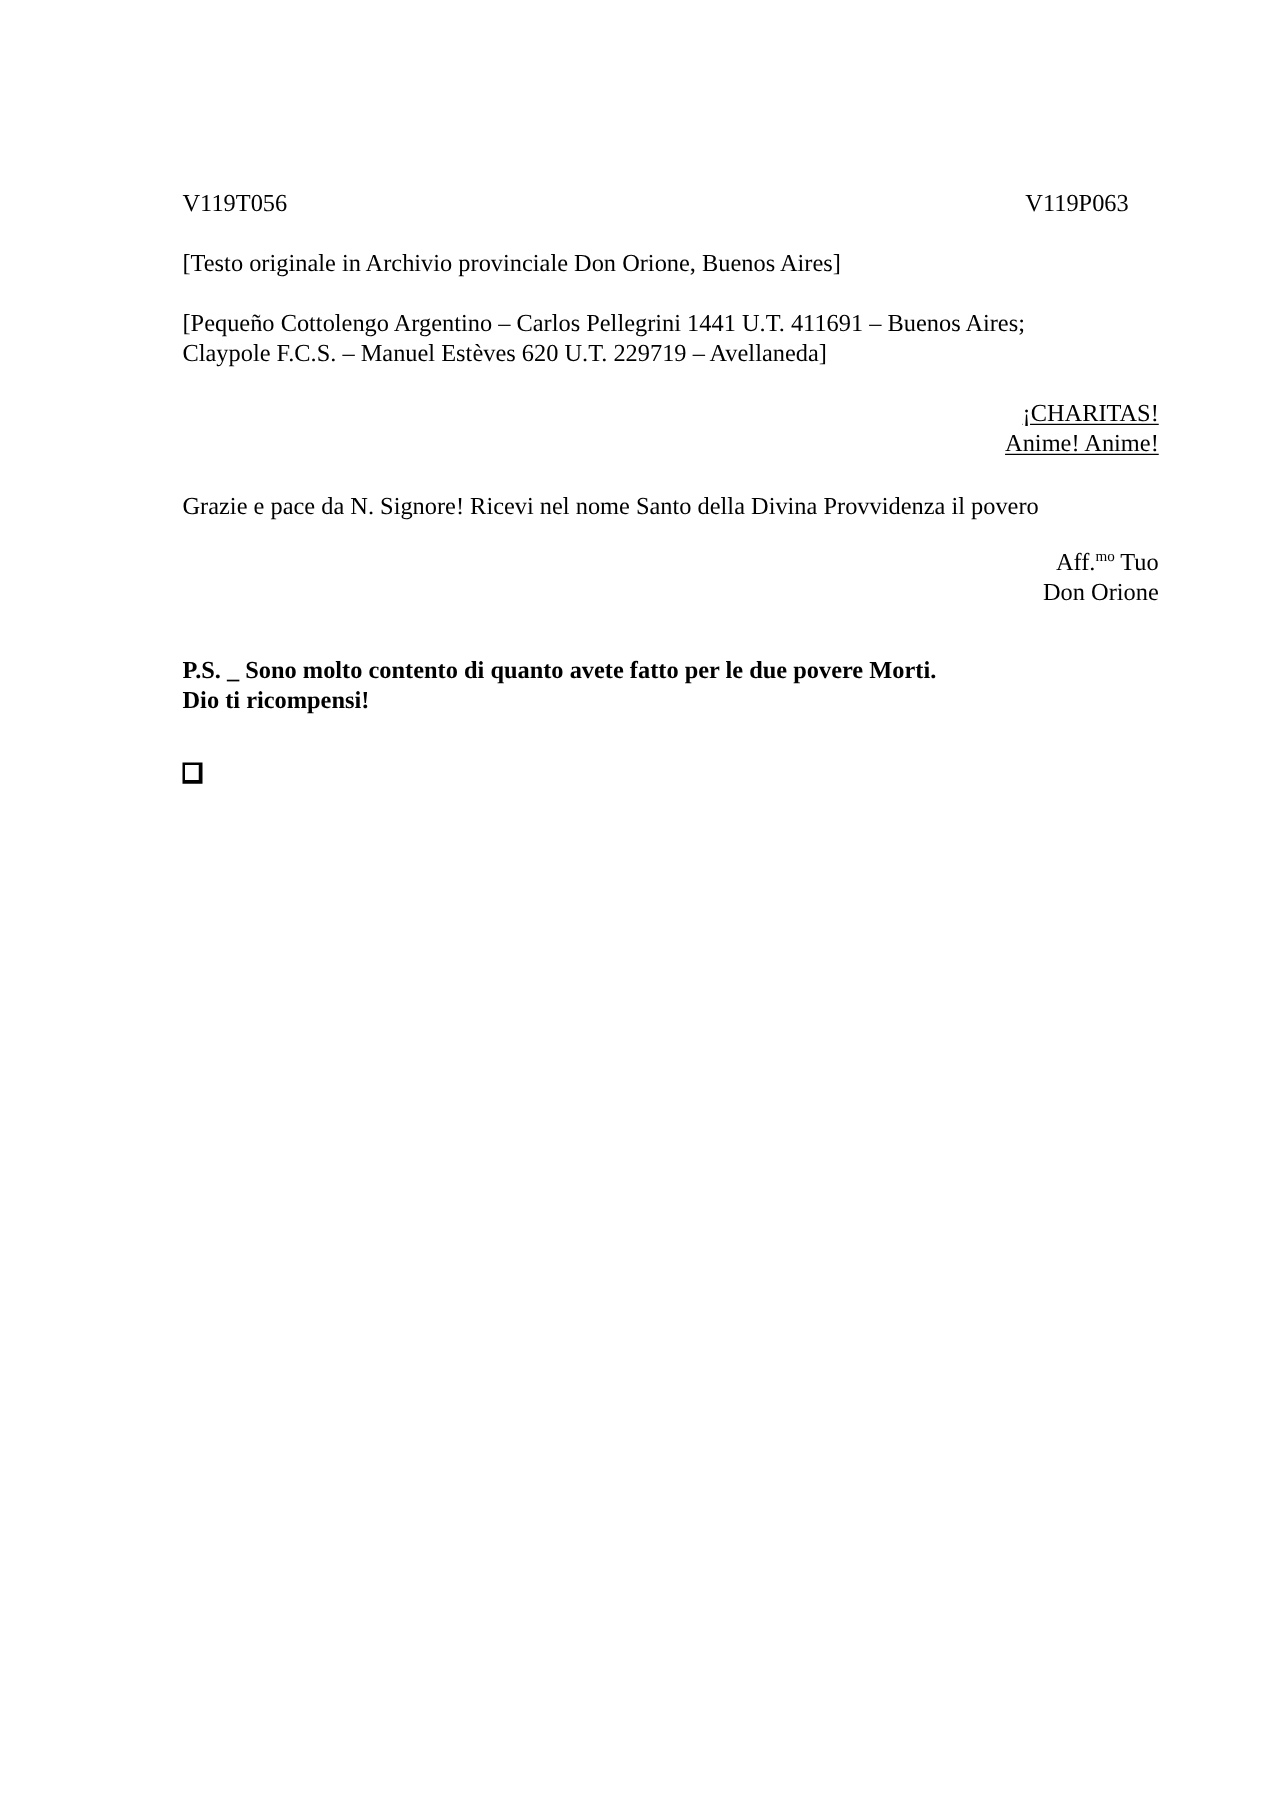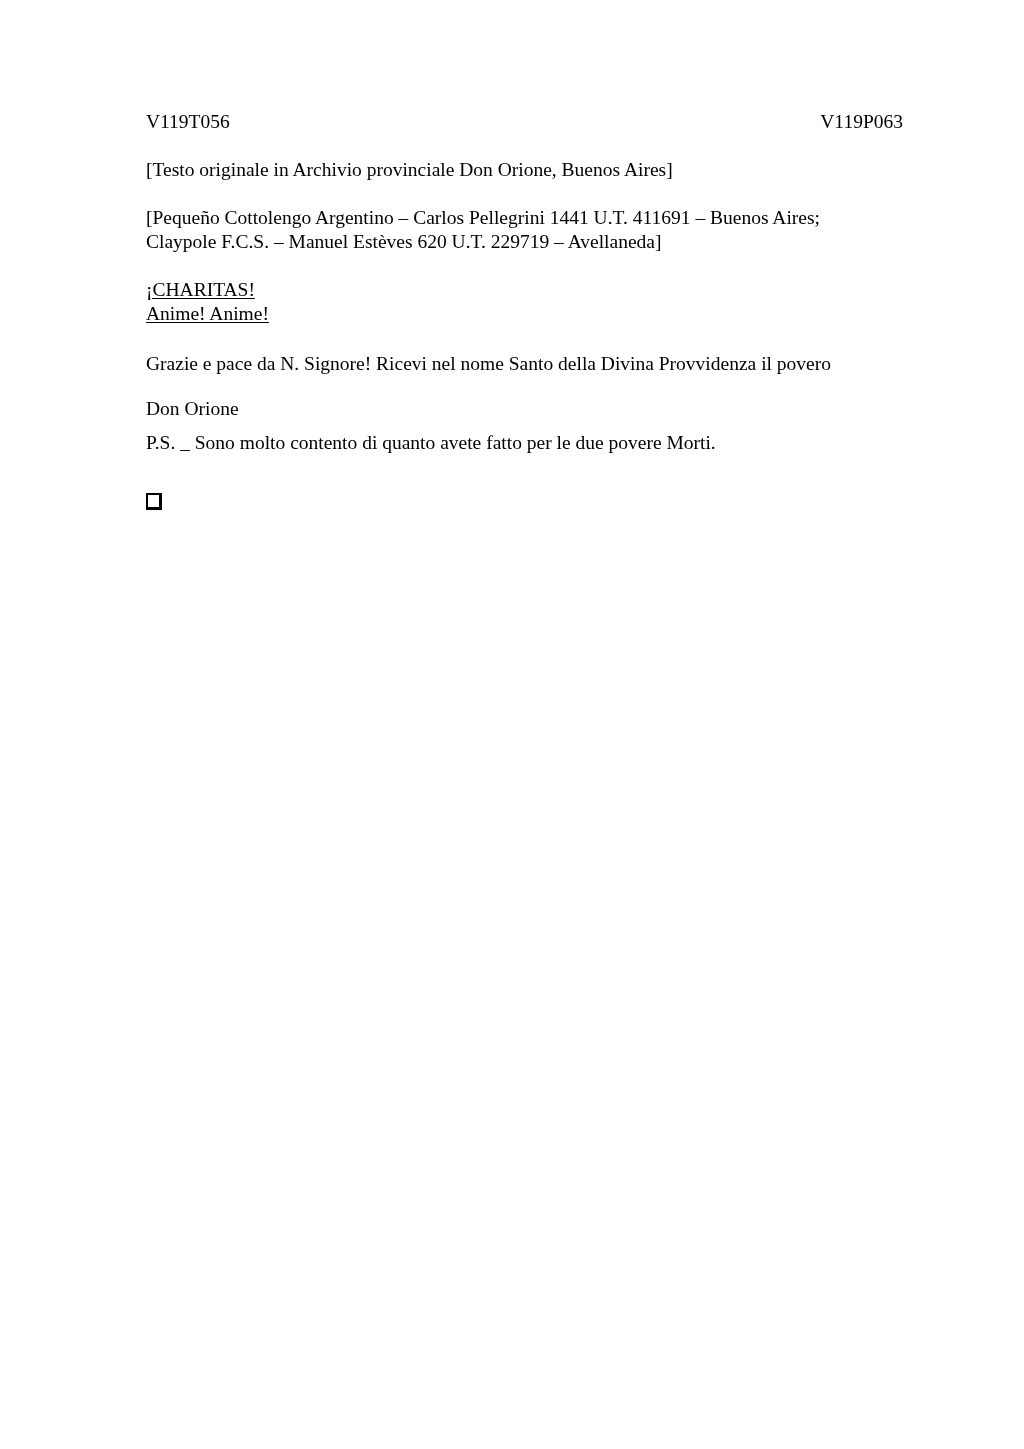--- a/index.html
+++ b/index.html
@@ -3,39 +3,39 @@
 <meta charset="utf-8">
 <style>
   html, body { margin: 0; padding: 0; background: #ffffff; }
   .page {
     position: relative;
     width: 1024px;
     height: 1449px;
     margin: 0 auto;
     background: #ffffff;
     box-sizing: border-box;
-    padding: 70px 97px 0 146px;
+    padding: 112px 97px 0 146px;
     font-family: "Liberation Serif", "DejaVu Serif", serif;
     font-size: 19.5px;
     line-height: 24px;
     color: #000000;
     overflow: hidden;
   }
   .header-row {
     display: flex;
     justify-content: space-between;
     align-items: baseline;
   }
   .header-right { margin-right: 24px; margin-top: 40px; }
   .gap-1 { margin-top: 24px; }
   .gap-body { margin-top: 26px; }
   .gap-sig { margin-top: 21px; }
-  .gap-ps { margin-top: 10px; }
+  .gap-ps { margin-top: 38px; font-weight: bold; }
   .gap-end { margin-top: 37px; }
-  .right-block { text-align: left; }
+  .right-block { text-align: right; }
   .bold { font-weight: normal; }
   .u { text-decoration: underline; text-underline-offset: 2px; }
   sup {
     font-size: 0.62em;
     line-height: 0;
     vertical-align: super;
   }
   .square-marker {
     display: inline-block;
     width: 11px;
@@ -66,24 +66,26 @@
   <div class="gap-1 right-block">
     <div class="bold u">¡CHARITAS!</div>
     <div class="u">Anime! Anime!</div>
   </div>
 
   <div class="gap-body">
     <div>Grazie e pace da N. Signore! Ricevi nel nome Santo della Divina Provvidenza il povero</div>
   </div>
 
   <div class="gap-sig right-block">
+    <div><span>Aff.</span><sup>mo</sup><span> Tuo</span></div>
     <div>Don Orione</div>
   </div>
 
   <div class="gap-ps">
     <div>P.S. _ Sono molto contento di quanto avete fatto per le due povere Morti.</div>
+    <div>Dio ti ricompensi!</div>
   </div>
 
   <div class="gap-end">
     <span class="square-marker"></span>
   </div>
 
 </div>
 
 </body></html>

